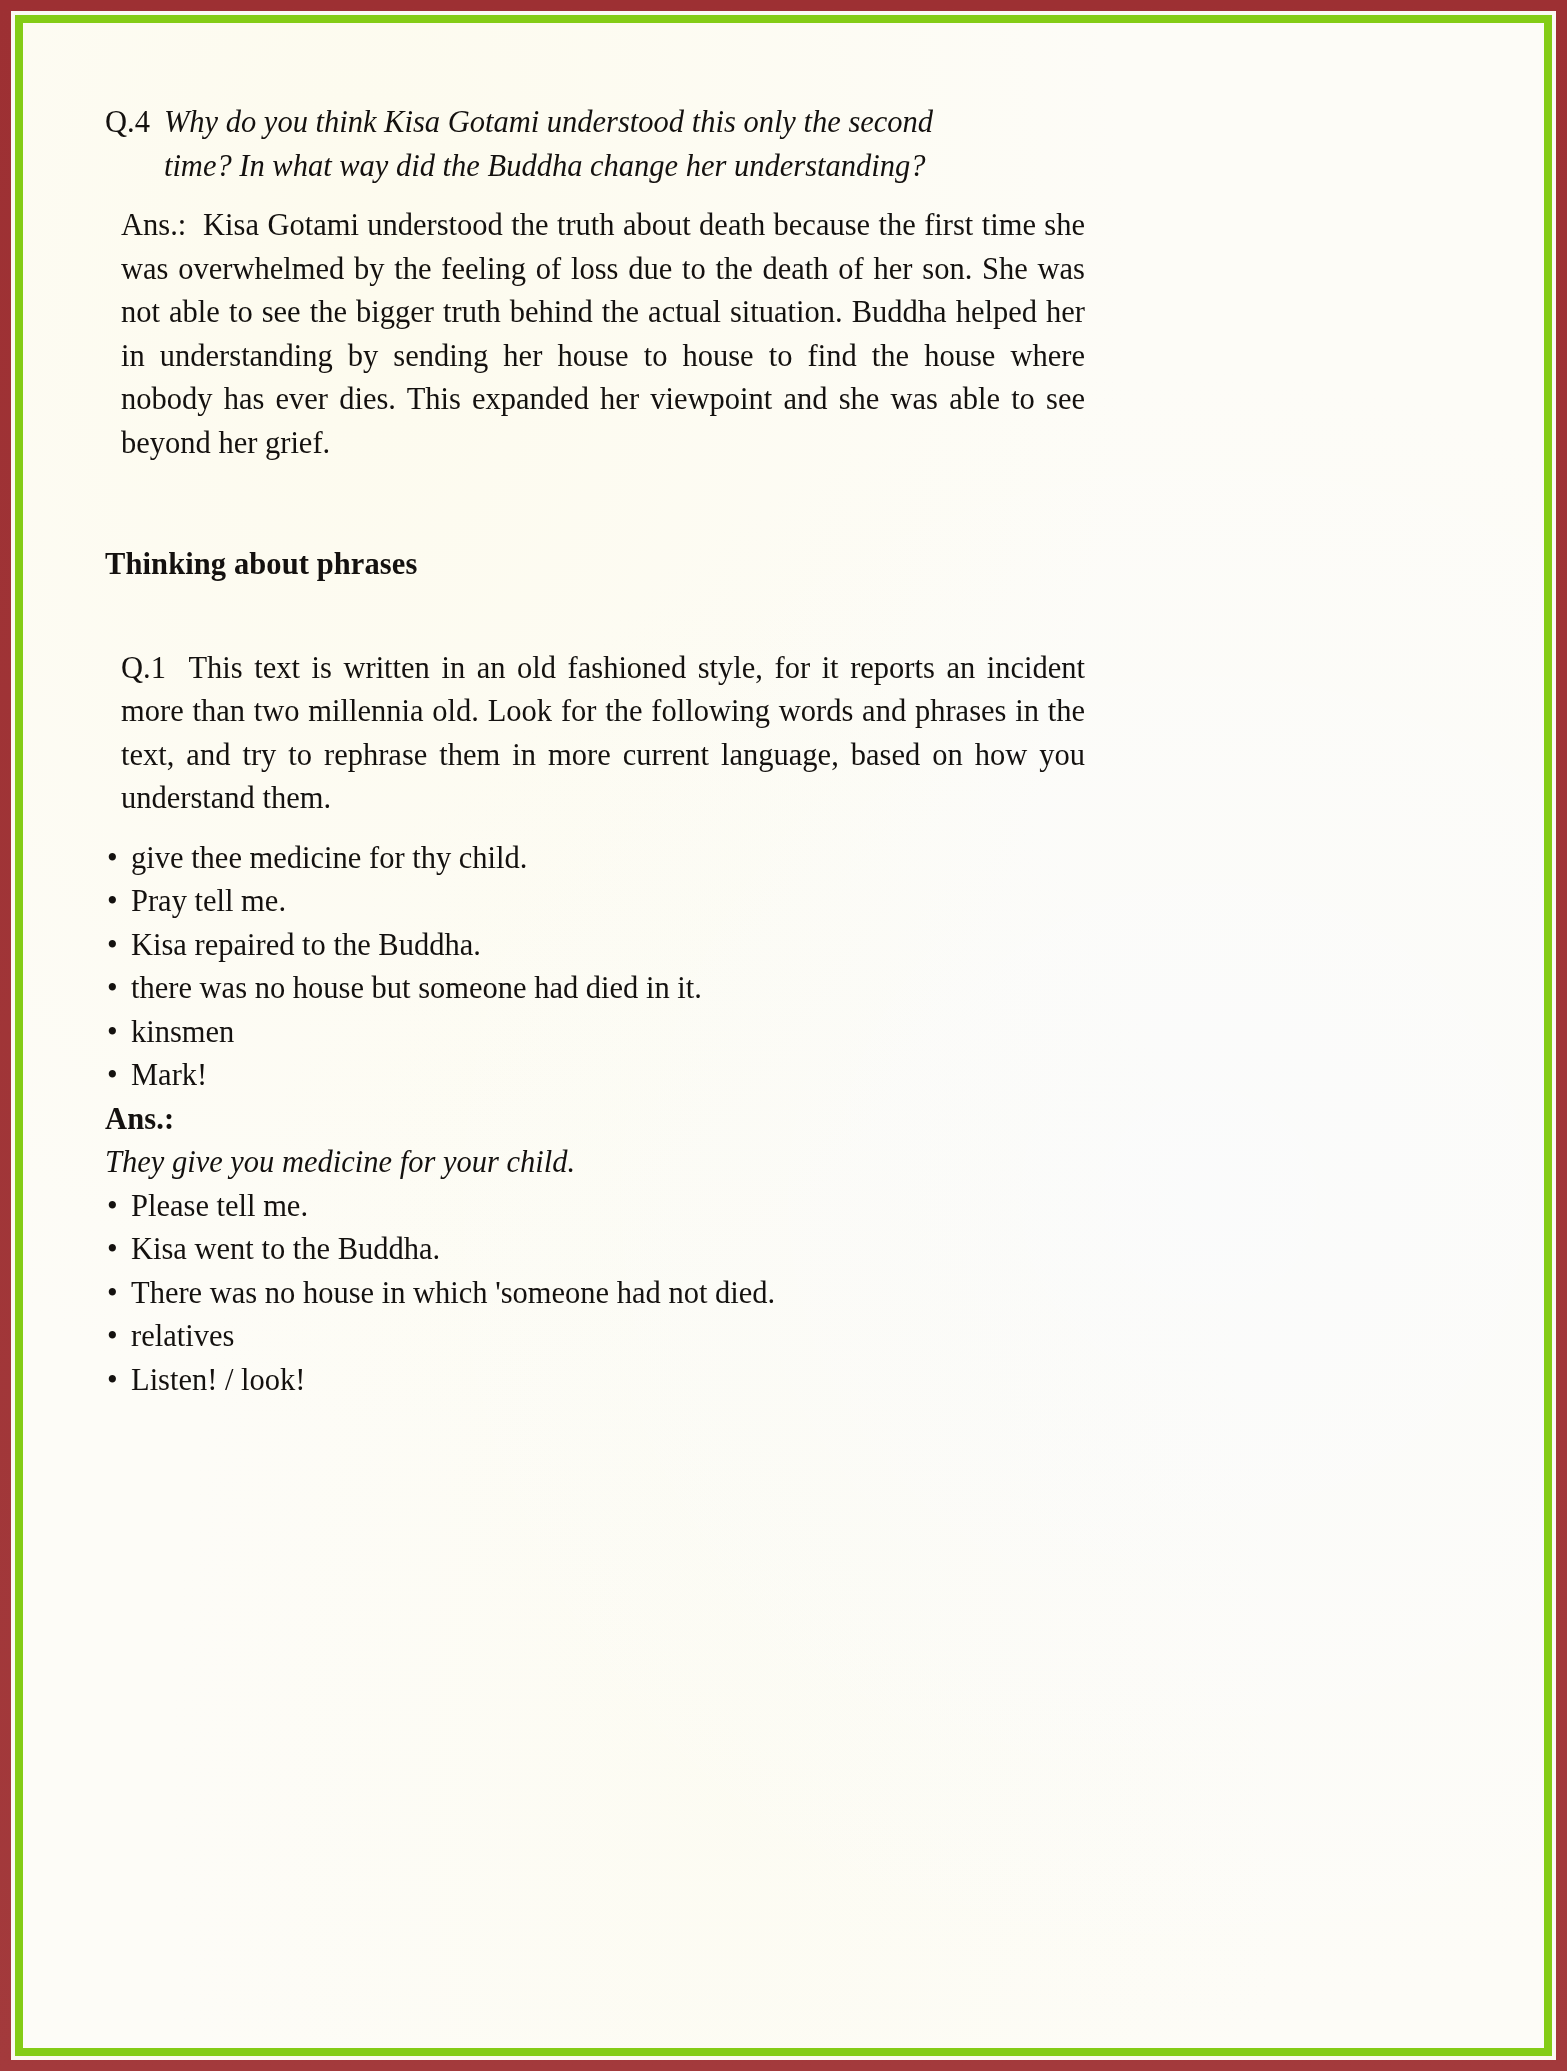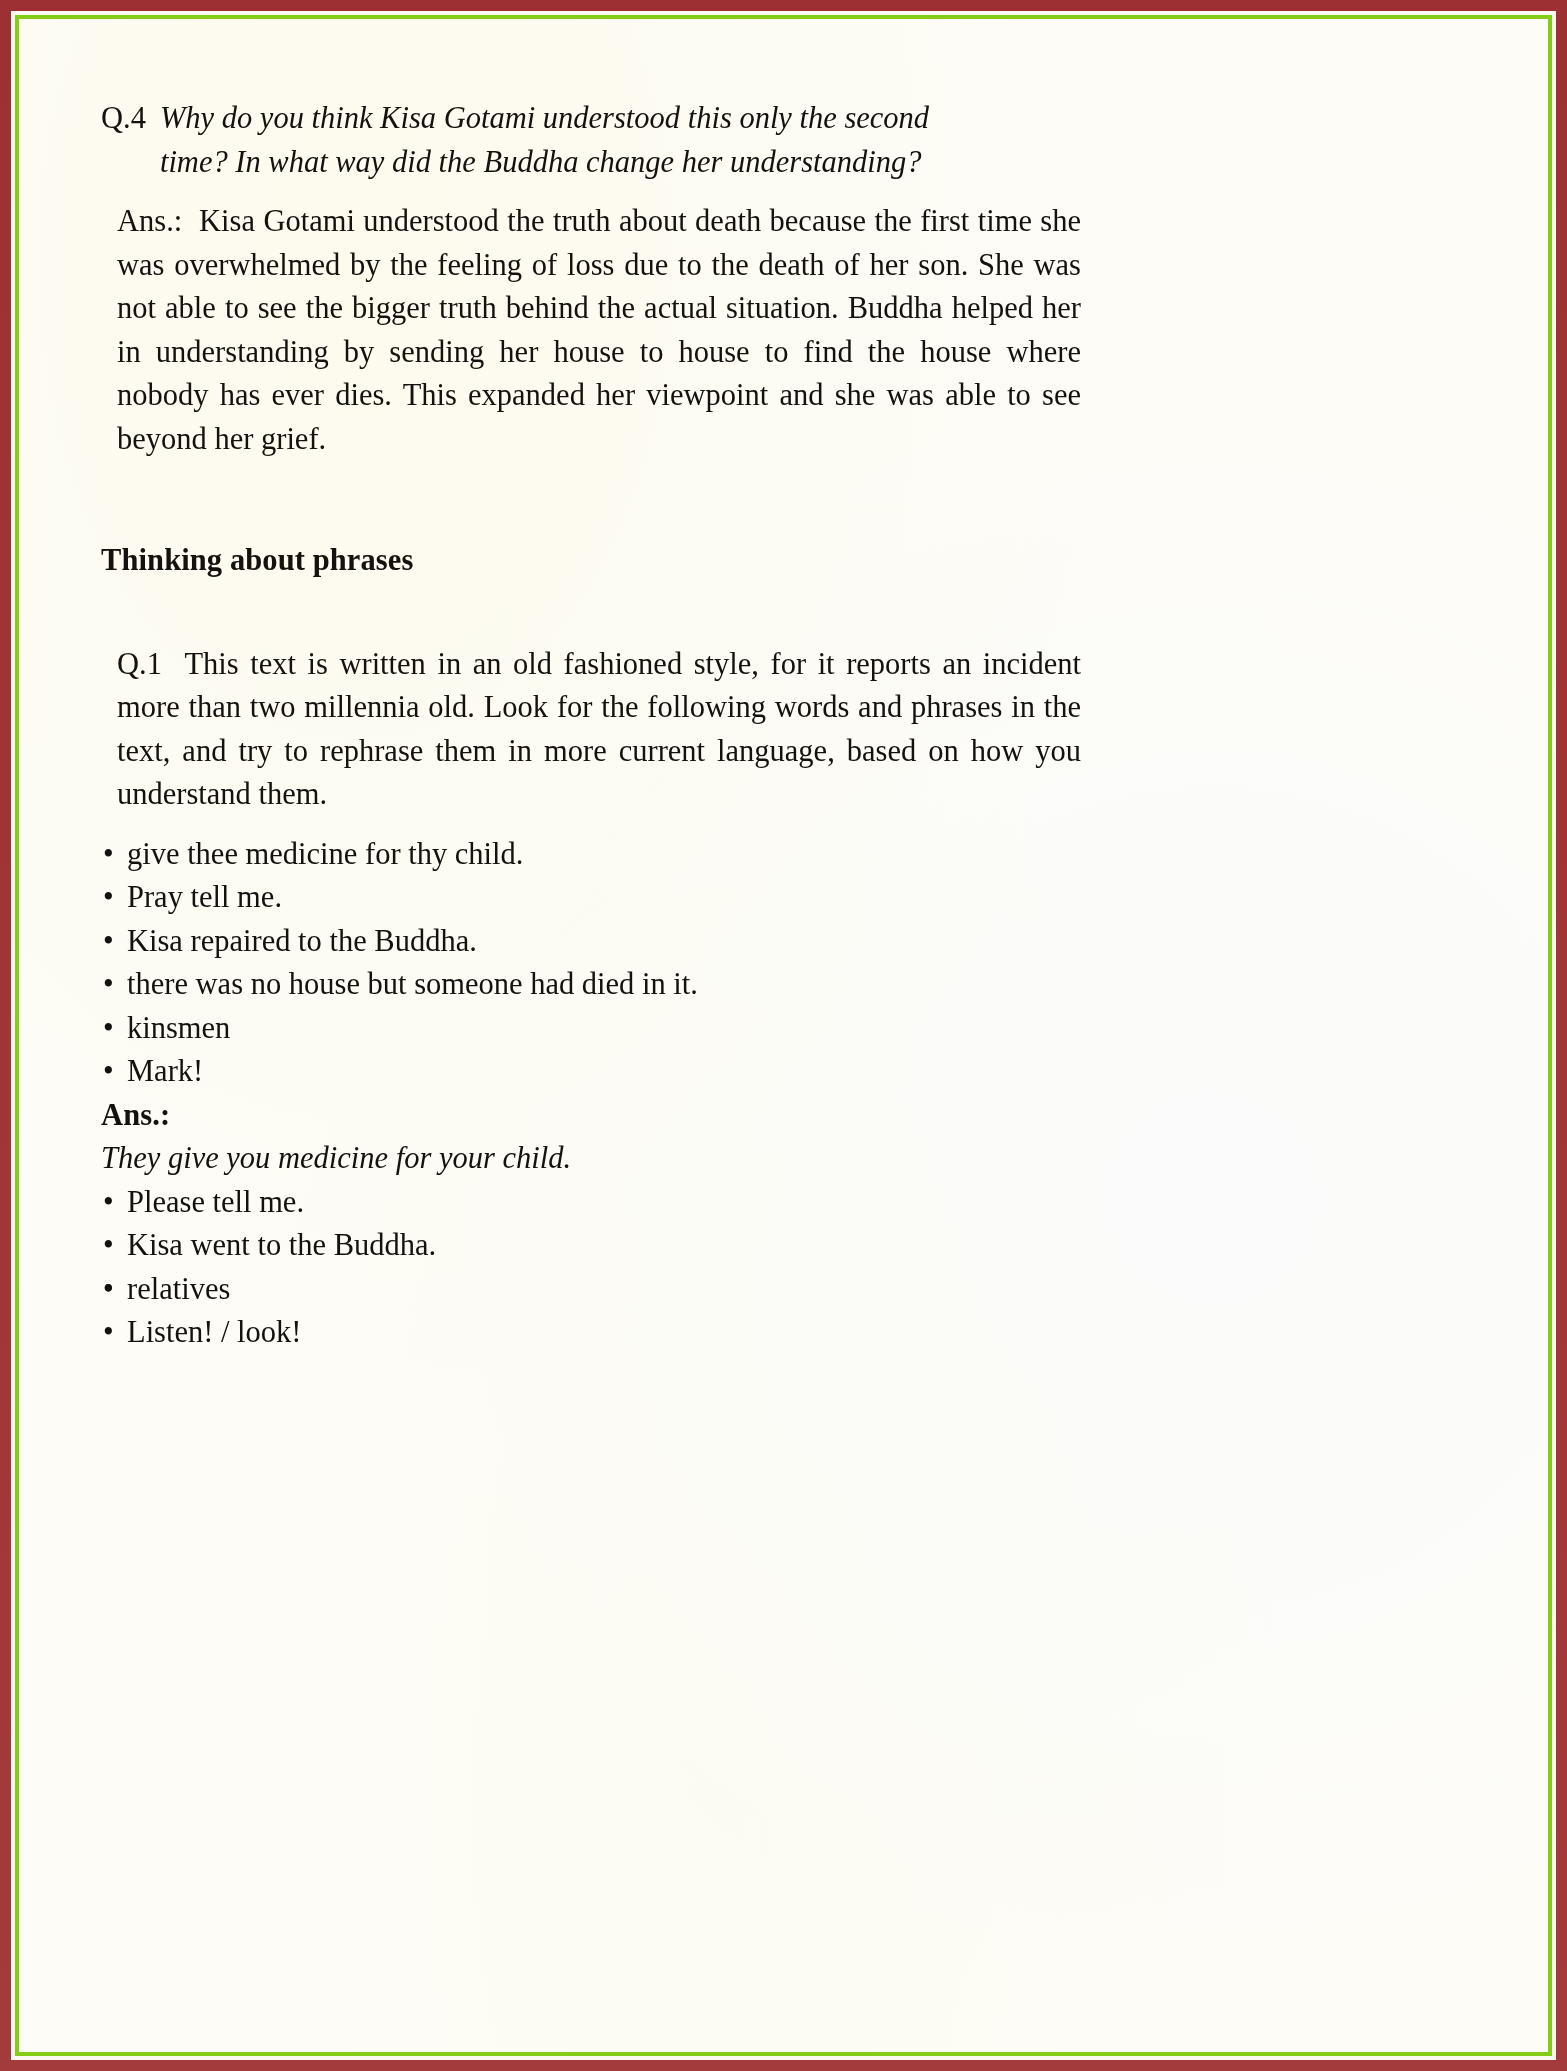--- a/index.html
+++ b/index.html
@@ -28,21 +28,21 @@
     width: 100%;
     height: 100%;
     box-sizing: border-box;
     background: #fbf9f2;
     padding: 4px;
   }
   #frame-inner-rule {
     width: 100%;
     height: 100%;
     box-sizing: border-box;
-    border: 4px solid #84cc16;
+    border: 8px solid #84cc16;
     background: #fdfcf7;
     padding: 0;
   }
   #paper {
     position: relative;
     width: 100%;
     height: 100%;
     box-sizing: border-box;
     background: #fdfcf7;
     overflow: hidden;
@@ -155,21 +155,21 @@
             <li><span class="dot">•</span><span>Mark!</span></li>
           </ul>
 
           <p class="section-head">Ans.:</p>
 
           <p class="plain-line">They give you medicine for your child.</p>
 
           <ul class="bullets">
             <li><span class="dot">•</span><span>Please tell me.</span></li>
             <li><span class="dot">•</span><span>Kisa went to the Buddha.</span></li>
-            <li><span class="dot">•</span></li>
+            <li><span class="dot">•</span><span>There was no house in which 'someone had not died.</span></li>
             <li><span class="dot">•</span><span>relatives</span></li>
             <li><span class="dot">•</span><span>Listen! / look!</span></li>
           </ul>
 
         </div>
 
       </div>
     </div>
   </div>
 </div>

